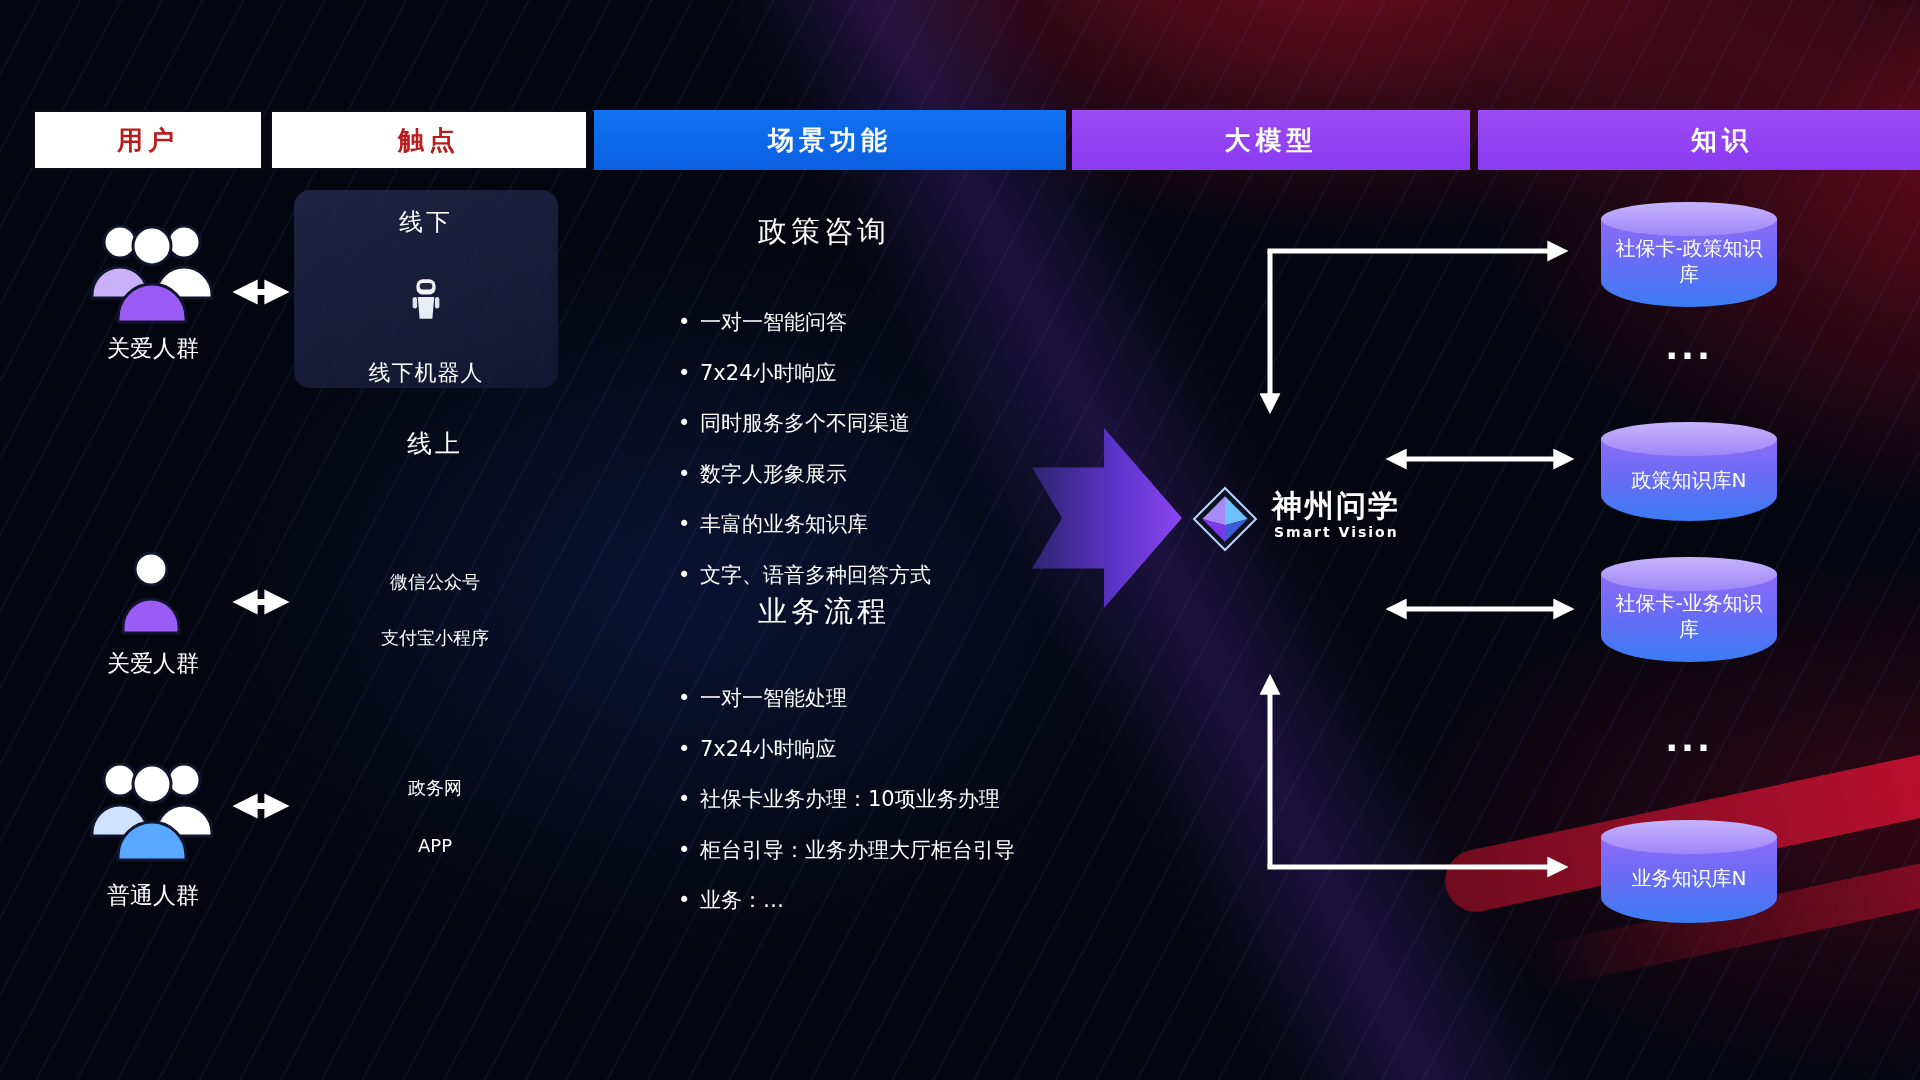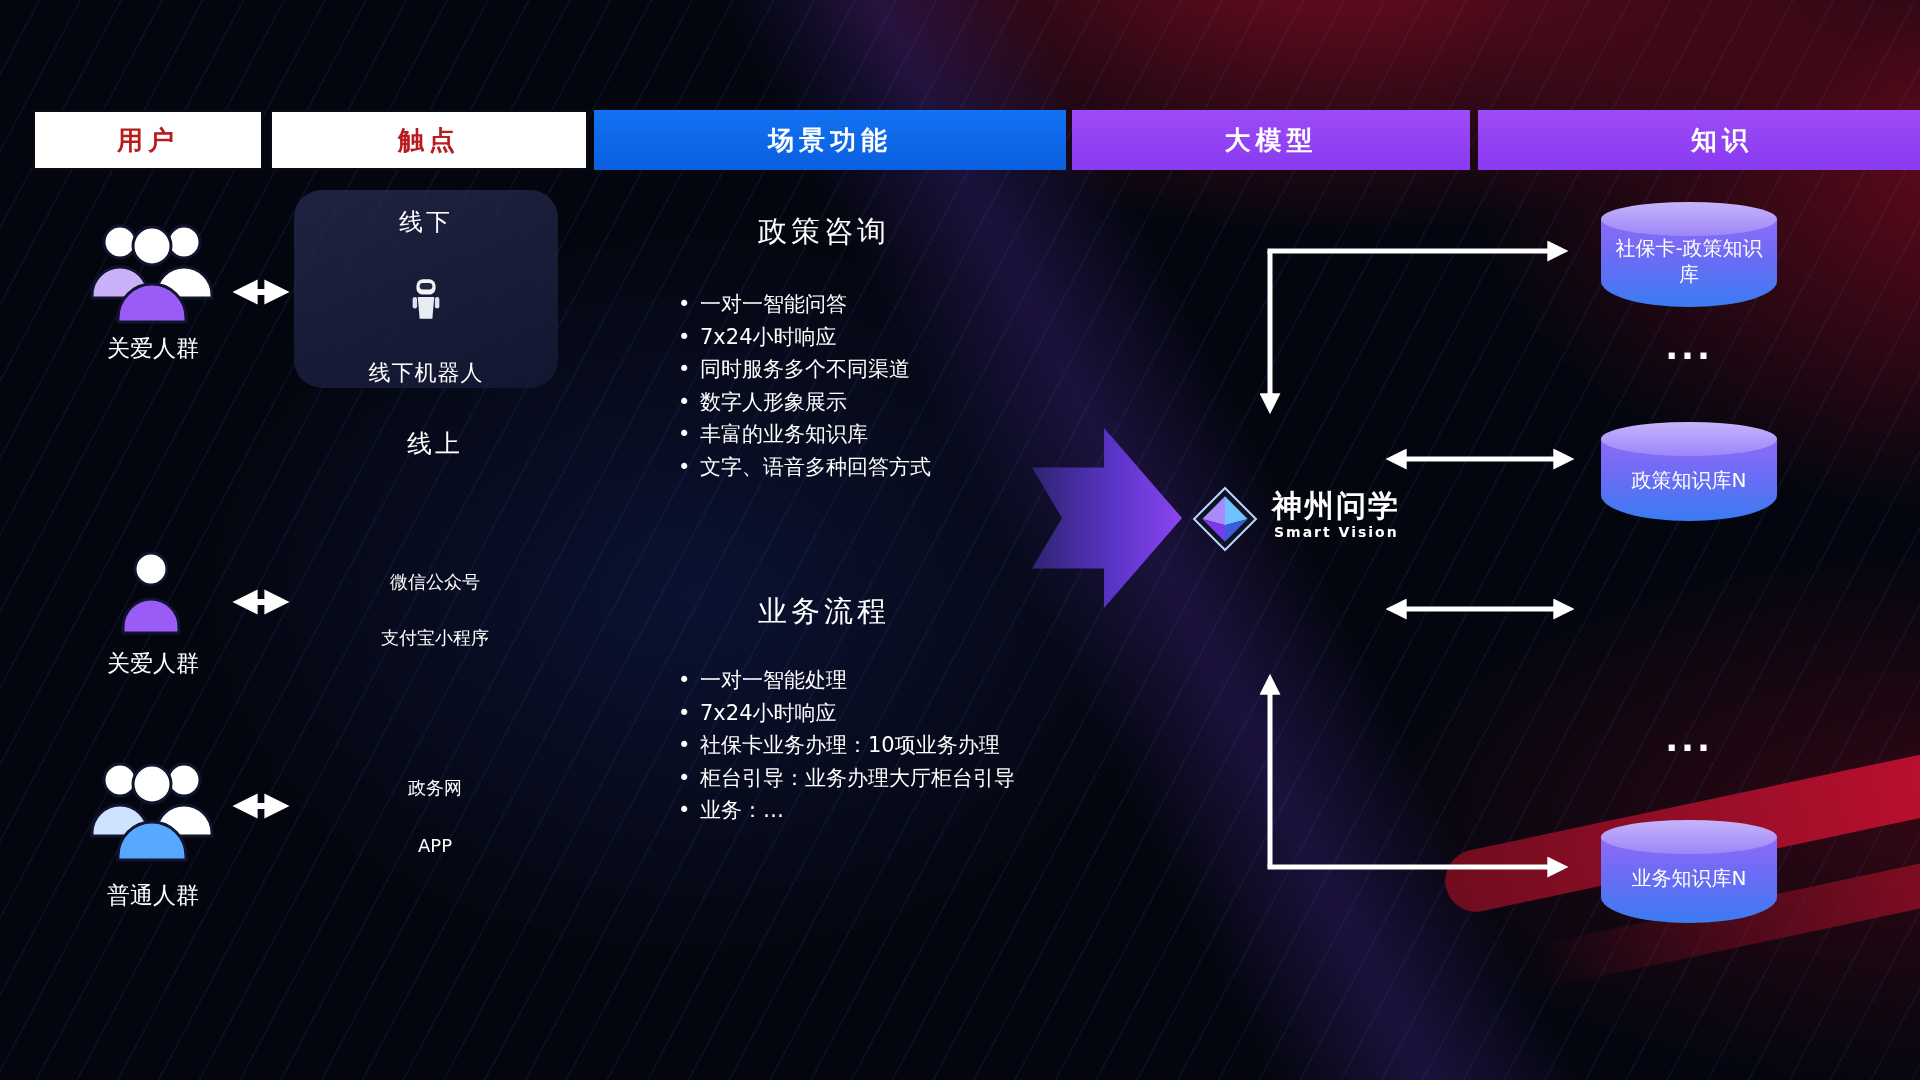--- a/index.html
+++ b/index.html
@@ -39,33 +39,33 @@
   .hdr.c3 { left:594px;  width:472px; }
   .hdr.c4 { left:1072px; width:398px; }
   .hdr.c5 { left:1478px; width:410px;padding-left:39px; }
 
   
   .usr-ico { position:absolute; }
   .usr-lbl { position:absolute; left:58px; width:190px; text-align:center; font-size:23px; }
 
   
   .panel { position:absolute; left:294px; top:190px; width:264px; height:198px;
-    border-radius:28px; background:linear-gradient(160deg, rgba(48,54,98,.60), rgba(20,24,52,.85));
+    border-radius:16px; background:linear-gradient(160deg, rgba(48,54,98,.60), rgba(20,24,52,.85));
     display:flex; flex-direction:column; align-items:center;gap:32px; }
   .panel .p-title { margin-top:16px; font-size:24px; letter-spacing:3px; }
   .panel .p-robot { margin-top:8px; }
   .panel .p-sub { margin-top:6px; font-size:22px; letter-spacing:1px; }
   .tp-text { position:absolute; left:294px; width:282px; text-align:center; font-size:18px; }
 
   
   .scene-title { position:absolute; left:588px; width:472px; text-align:center;
     font-size:29px; letter-spacing:4px; }
   .bullets { position:absolute; left:676px; width:450px; list-style:none; margin:0; padding:0;
     font-size:21px; }
-  .bullets li { position:relative; padding-left:24px; line-height:32.5px; white-space:nowrap; }
+  .bullets li { position:relative; padding-left:24px; line-height:32.5px; white-space:nowrap;margin-top:18px; }
   .bullets li::before { content:"•"; position:absolute; left:2px; top:0; }
 
   
   .big-arrow { position:absolute; left:1032px; top:428px; width:150px; height:180px;
     background:linear-gradient(90deg,#2e2470 0%, #5b34c8 55%, #8b45f0 100%);
     clip-path:polygon(0% 22%, 48% 22%, 48% 0%, 100% 50%, 48% 100%, 48% 78%, 0% 78%, 20% 50%);
     filter:drop-shadow(0 0 20px rgba(124,58,237,.85));
   }
 
   
@@ -204,20 +204,26 @@
       <div class="lbl">社保卡-政策知识库</div>
     </div>
   </div>
   <div class="dots" style="top:336px">···</div>
   <div class="cyl one" style="top:439px">
     <div class="top"></div>
     <div class="body" style="height:82px">
       <div class="lbl">政策知识库N</div>
     </div>
   </div>
+  <div class="cyl two" style="top:574px">
+    <div class="top"></div>
+    <div class="body" style="height:88px">
+      <div class="lbl">社保卡-业务知识库</div>
+    </div>
+  </div>
   <div class="dots" style="top:728px">···</div>
   <div class="cyl one" style="top:837px">
     <div class="top"></div>
     <div class="body" style="height:86px">
       <div class="lbl">业务知识库N</div>
     </div>
   </div>
 
   <svg class="arrows" width="1920" height="1080" viewBox="0 0 1920 1080">
     <defs>

